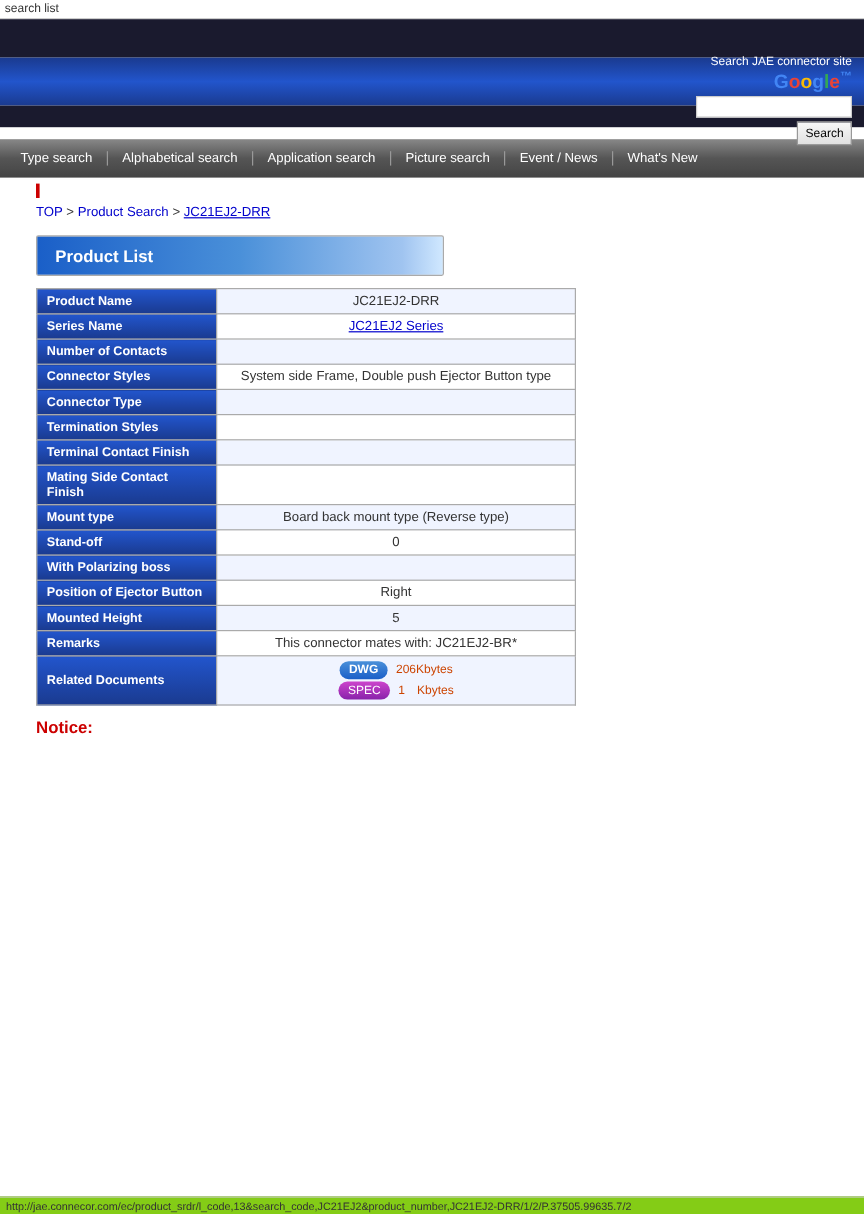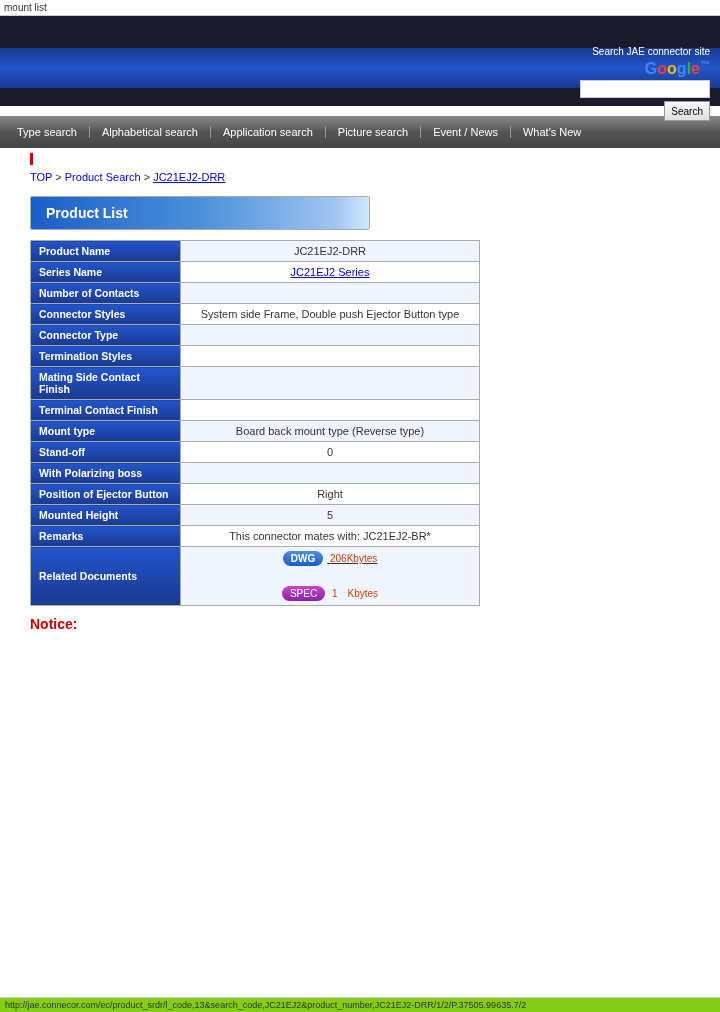--- a/index.html
+++ b/index.html
@@ -172,21 +172,21 @@
 
     .header-wrapper {
       position: relative;
       height: 100px;
     }
   </style>
 </head>
 <body>
 
 <div class="title-bar">
-  <span>mount list</span>
+  <span>search list</span>
 </div>
 
 <div class="header-wrapper">
   <div class="top-header"></div>
   <div class="middle-header">
   </div>
   <div class="bottom-header"></div>
 
   <div class="search-area">
     <div class="search-label">Search JAE connector site</div>
@@ -243,25 +243,25 @@
       </tr>
       <tr>
         <td class="label-cell">Connector Type</td>
         <td class="value-cell"></td>
       </tr>
       <tr>
         <td class="label-cell">Termination Styles</td>
         <td class="value-cell"></td>
       </tr>
       <tr>
+        <td class="label-cell">Terminal Contact Finish</td>
+        <td class="value-cell"></td>
+      </tr>
+      <tr>
         <td class="label-cell">Mating Side Contact Finish</td>
-        <td class="value-cell"></td>
-      </tr>
-      <tr>
-        <td class="label-cell">Terminal Contact Finish</td>
         <td class="value-cell"></td>
       </tr>
       <tr>
         <td class="label-cell">Mount type</td>
         <td class="value-cell">Board back mount type (Reverse type)</td>
       </tr>
       <tr>
         <td class="label-cell">Stand-off</td>
         <td class="value-cell">0</td>
       </tr>
@@ -278,21 +278,21 @@
         <td class="value-cell">5</td>
       </tr>
       <tr>
         <td class="label-cell">Remarks</td>
         <td class="value-cell">This connector mates with: JC21EJ2-BR*</td>
       </tr>
       <tr>
         <td class="label-cell">Related Documents</td>
         <td class="value-cell">
           <div class="doc-container">
-            <div style="margin-bottom: 20px; text-decoration: underline;"><button class="dwg-btn">DWG</button><span class="doc-size"> 206Kbytes</span></div>
+            <div style="margin-bottom: 2px;"><button class="dwg-btn">DWG</button><span class="doc-size"> 206Kbytes</span></div>
             <div><button class="spec-btn">SPEC</button><span class="doc-size"> 1　Kbytes</span></div>
           </div>
         </td>
       </tr>
     </tbody>
 </table>
 
 <div class="notice">Notice:</div>
 
 <div class="status-bar">

